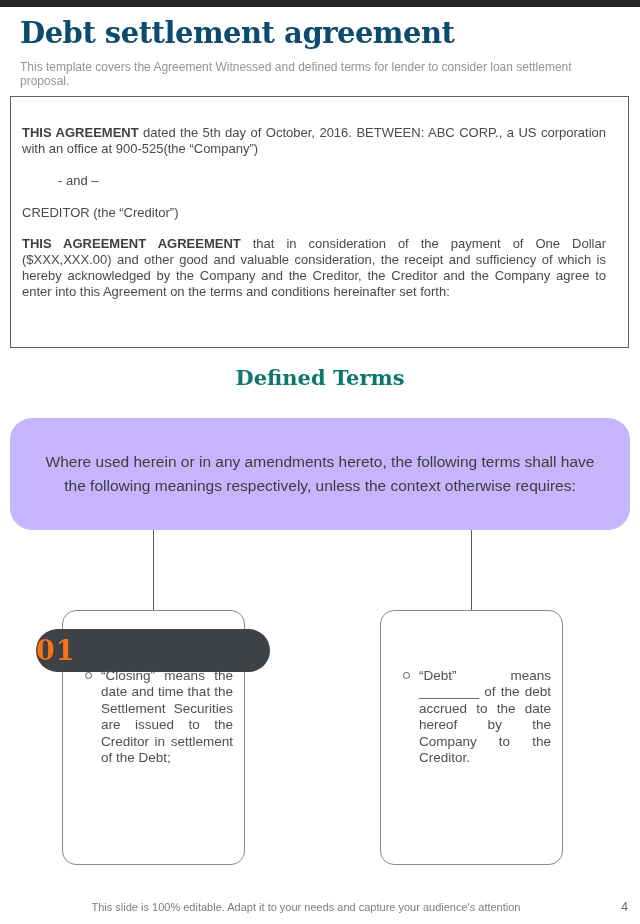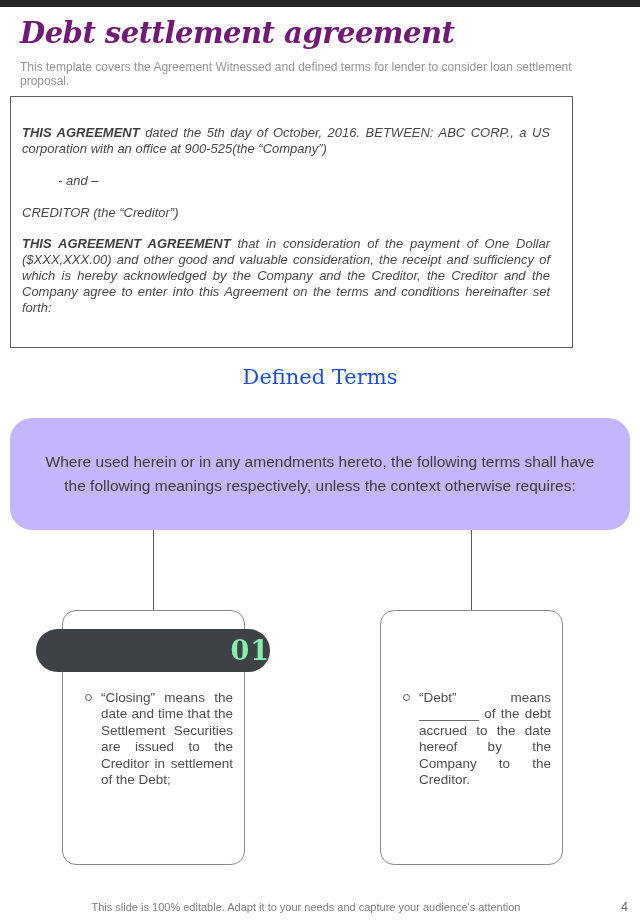--- a/index.html
+++ b/index.html
@@ -18,56 +18,54 @@
     width: 640px; height: 7px;
     background: #242424;
   }
   .page-title {
     position: absolute;
     left: 20px; top: 16px;
     width: 600px;
     font-family: "DejaVu Serif", "Liberation Serif", serif;
     font-weight: bold;
     font-size: 29px;
-    color: #701a75;
+    color: #0c4a6e;
     letter-spacing: -0.5px;
-    font-style: italic;
   }
   .page-subtitle {
     position: absolute;
     left: 20px; top: 60px;
     width: 600px;
     font-size: 12px;
     color: #949494;
   }
   .agreement-box {
     position: absolute;
     left: 10px; top: 96px;
-    width: 563px; height: 252px;
+    width: 619px; height: 252px;
     border: 1px solid #5f5f5f;
     padding: 28px 22px 0 11px;
     font-size: 13px;
     line-height: 1.22;
     color: #4a4a4a;
     text-align: justify;
-    font-style: italic;
   }
   .agreement-box p { margin-bottom: 16px; }
   .agreement-box .lead { font-weight: bold; color: #3f3f3f; }
   .agreement-separator { margin-left: 36px; text-align: left; }
   .creditor-line { text-align: left; }
   .defined-terms-heading {
     position: absolute;
     left: 0; top: 365px;
     width: 640px;
     text-align: center;
     font-family: "DejaVu Serif", "Liberation Serif", serif;
-    font-weight: normal;
+    font-weight: bold;
     font-size: 21px;
-    color: #1d4ed8;
+    color: #0f766e;
   }
   .intro-banner {
     position: absolute;
     left: 10px; top: 418px;
     width: 620px; height: 112px;
     background: #c4b5fd;
     border-radius: 22px;
     display: flex;
     align-items: center;
     justify-content: center;
@@ -96,32 +94,32 @@
   .term-card.card1 { left: 62px; }
   .term-card.card2 { left: 380px; }
   .number-pill {
     position: absolute;
     top: 629px;
     width: 234px; height: 43px;
     background: #3e4146;
     border-radius: 22px;
     display: flex;
     align-items: center;
-    justify-content: flex-end;
+    justify-content: flex-start;
     font-family: "DejaVu Serif", "Liberation Serif", serif;
     font-weight: bold;
     font-size: 27px;
-    color: #86efac;
+    color: #f97316;
     letter-spacing: 1px;
   }
   .number-pill.pill1 { left: 36px; }
   .number-pill.pill2 { left: 354px; }
   .card-body {
     position: absolute;
-    top: 690px;
+    top: 668px;
     width: 160px;
     display: flex;
     gap: 9px;
   }
   .card-body.body1 { left: 85px; }
   .card-body.body2 { left: 403px; }
   .bullet-circle {
     flex: 0 0 auto;
     width: 7px; height: 7px;
     margin-top: 4px;

